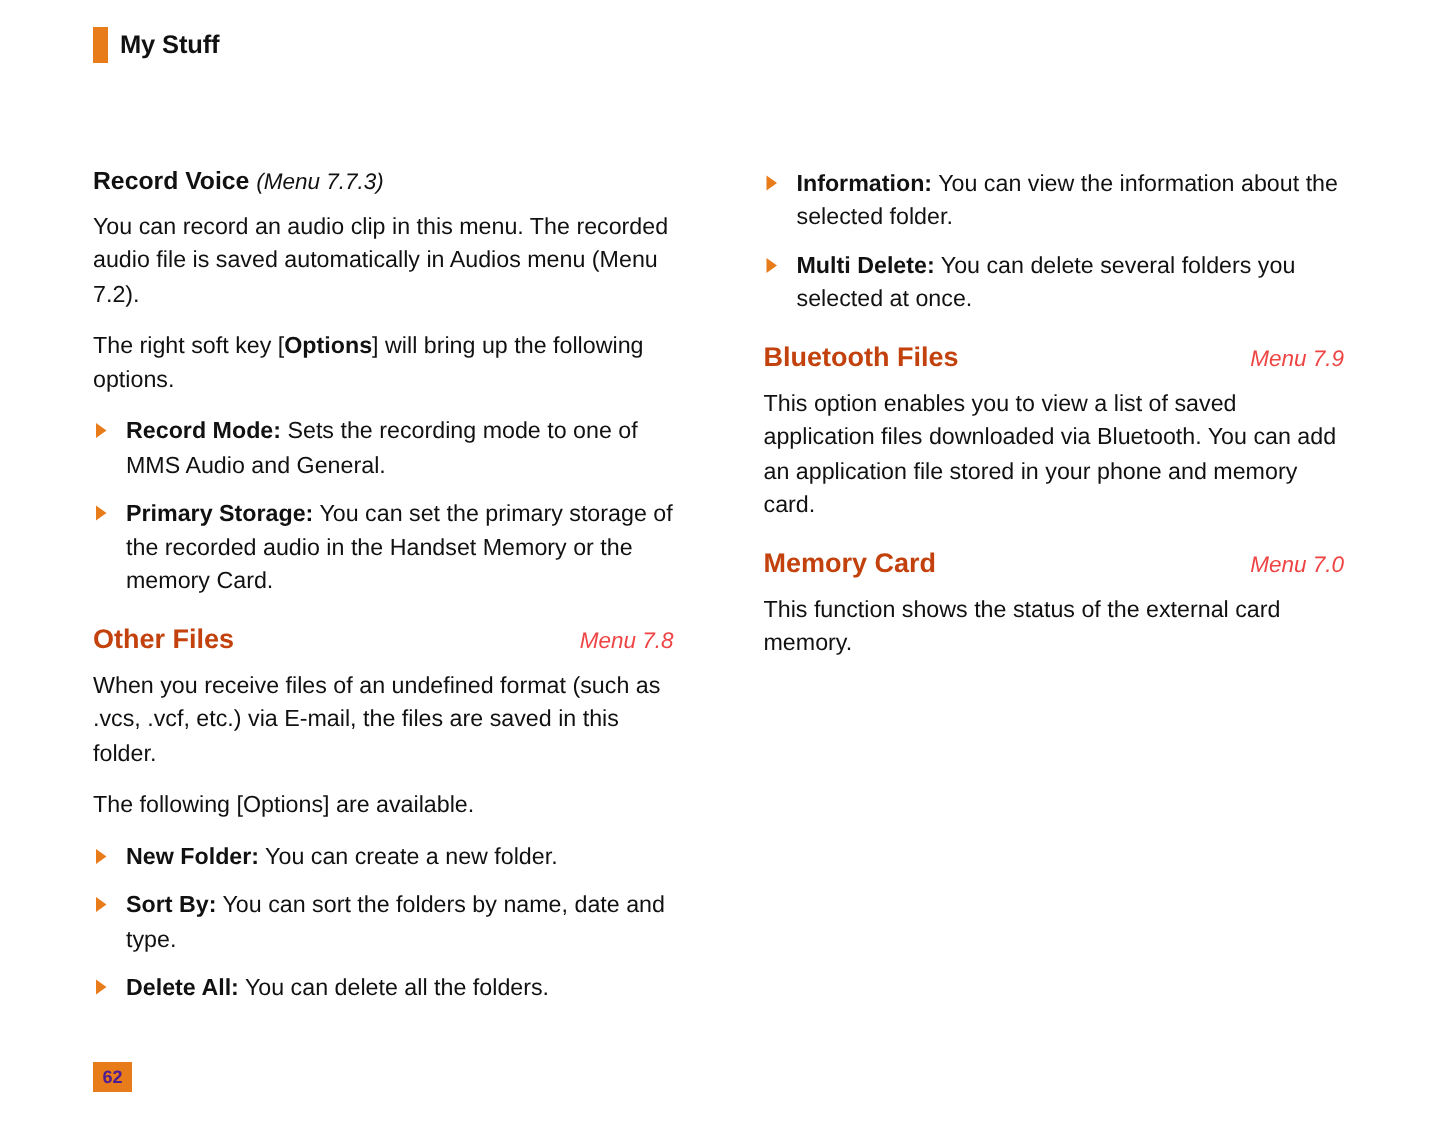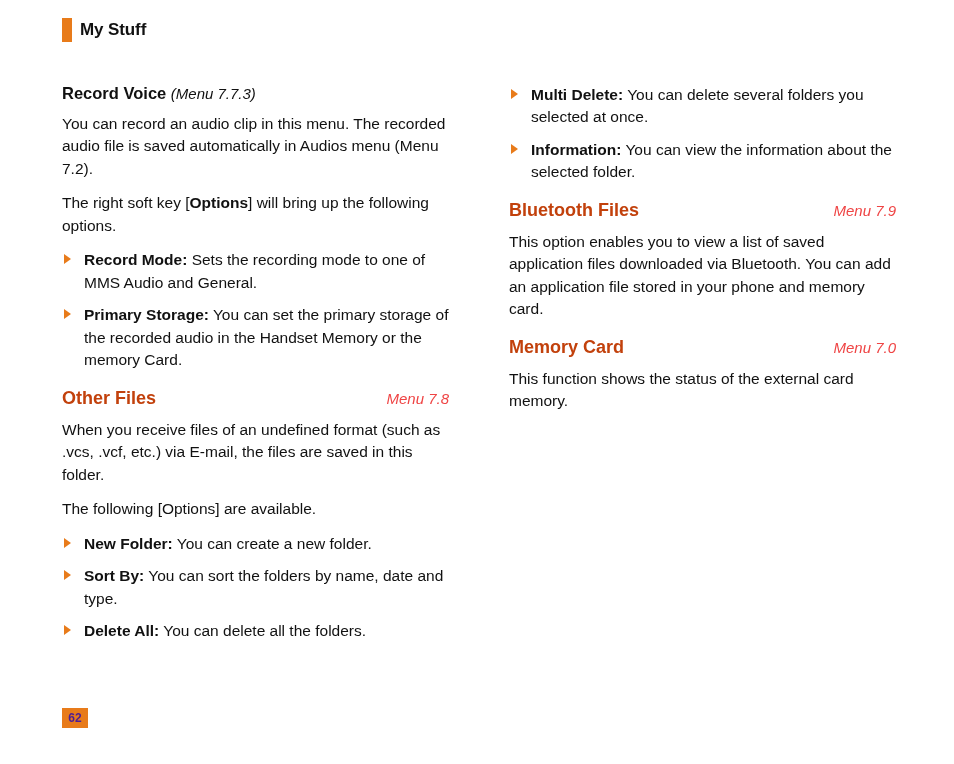--- a/index.html
+++ b/index.html
@@ -14,21 +14,21 @@
     position: relative;
     width: 954px;
     height: 764px;
     box-sizing: border-box;
     padding: 18px 58px 0 62px;
   }
   .header {
     display: flex;
     align-items: center;
     gap: 8px;
-    margin-bottom: 42px;
+    margin-bottom: 70px;
   }
   .header .bar {
     width: 10px;
     height: 24px;
     background: #e87b1a;
   }
   .header .title {
     font-weight: 700;
     font-size: 17px;
     letter-spacing: -0.1px;
@@ -152,22 +152,22 @@
       <ul class="bullets">
         <li><span class="b">New Folder:</span><span> You can create a new folder.</span></li>
         <li><span class="b">Sort By:</span><span> You can sort the folders by name, date and type.</span></li>
         <li><span class="b">Delete All:</span><span> You can delete all the folders.</span></li>
       </ul>
     </div>
 
     <div class="col">
 
       <ul class="bullets">
+        <li><span class="b">Information:</span><span> You can view the information about the selected folder.</span></li>
         <li><span class="b">Multi Delete:</span><span> You can delete several folders you selected at once.</span></li>
-        <li><span class="b">Information:</span><span> You can view the information about the selected folder.</span></li>
       </ul>
 
       <div class="h-orange">
         <span class="title">Bluetooth Files</span>
         <span class="ref">Menu 7.9</span>
       </div>
       <p class="body">This option enables you to view a list of saved application files downloaded via Bluetooth. You can add an application file stored in your phone and memory card.</p>
 
       <div class="h-orange">
         <span class="title">Memory Card</span>

